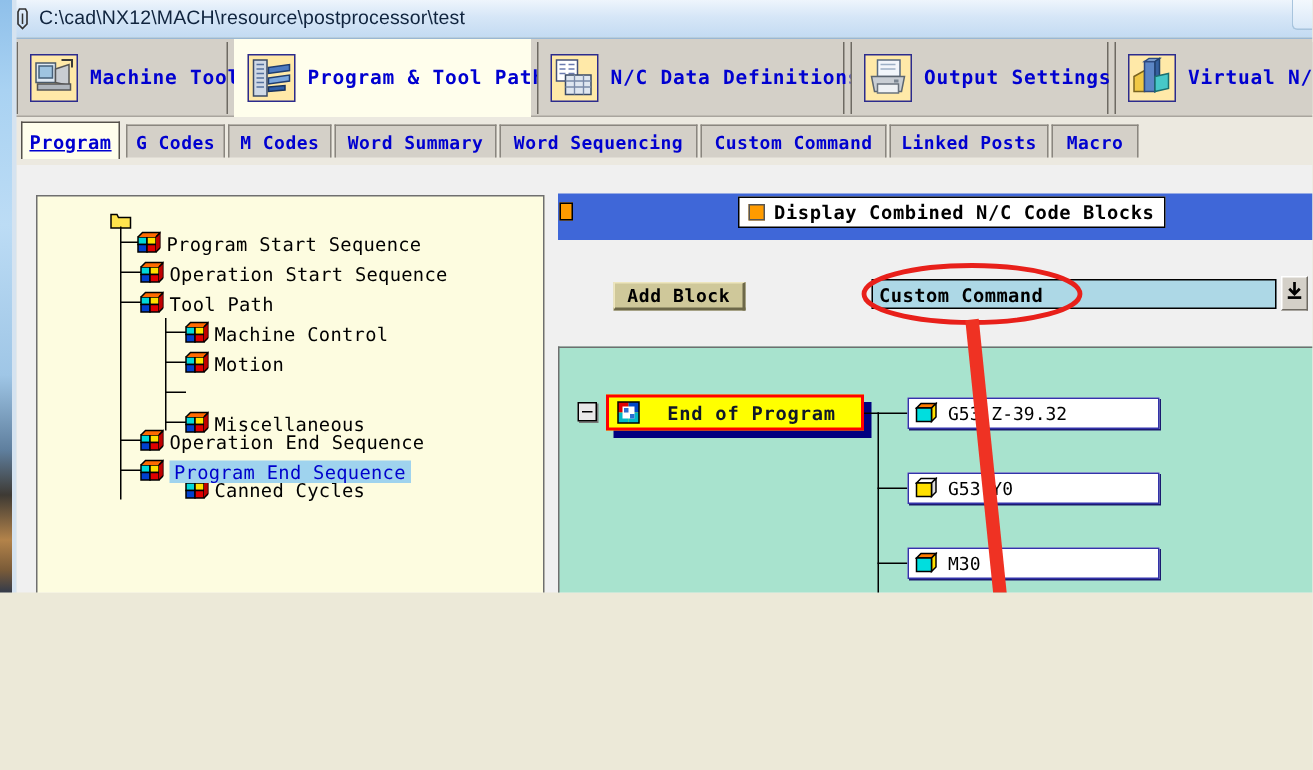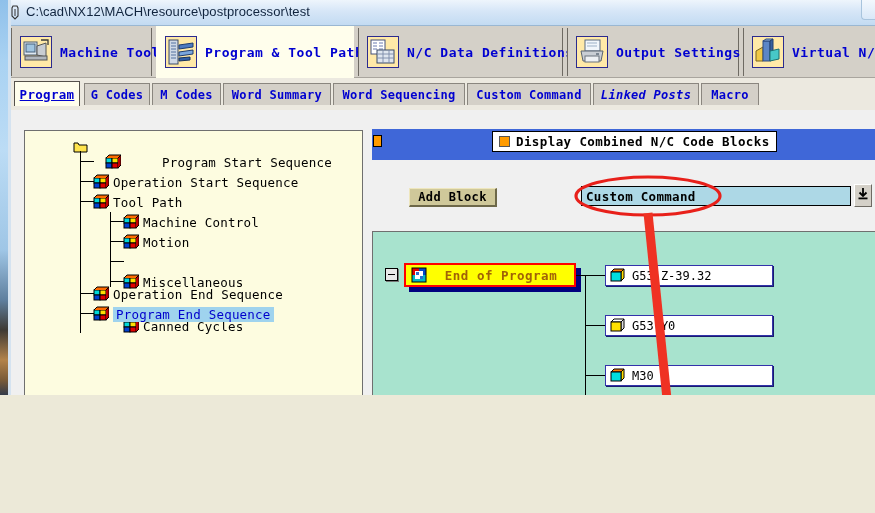--- a/index.html
+++ b/index.html
@@ -231,21 +231,21 @@
     background: #000080;
   }
   .eop {
     position: absolute; left: 31px; top: 31px; width: 172px; height: 24px;
     background: #ffff00;
     border: 2px solid #ff0000;
     display: flex; align-items: center;
   }
   .eop-label {
     flex: 1; text-align: center; font-size: 12.5px; font-weight: bold;
-    color: #a16207; letter-spacing: .5px;
+    color: #0f172a; letter-spacing: .5px;
   }
   .eop-icon { width: 17px; height: 17px; margin-left: 5px; flex: 0 0 17px; }
 
   .blk {
     position: absolute; left: 232px; width: 168px; height: 21px;
     background: #fff;
     border: 1px solid #3333aa;
     box-shadow: 1px 1px 0 #1a1a6e;
     display: flex; align-items: center;
     z-index: 3;
@@ -354,21 +354,21 @@
     </div>
   </div>
 
   <div class="subtabs">
     <div class="subtab active" style="left:14px;width:66px;">Program</div>
     <div class="subtab" style="left:84px;width:66px;">G Codes</div>
     <div class="subtab" style="left:152px;width:69px;">M Codes</div>
     <div class="subtab" style="left:223px;width:108px;">Word Summary</div>
     <div class="subtab" style="left:333px;width:132px;">Word Sequencing</div>
     <div class="subtab" style="left:467px;width:124px;">Custom Command</div>
-    <div class="subtab" style="left:593px;width:106px;font-style:italic;">Linked Posts</div>
+    <div class="subtab" style="left:593px;width:106px;">Linked Posts</div>
     <div class="subtab" style="left:701px;width:58px;">Macro</div>
   </div>
   <div class="subtabs-baseline"></div>
 
   <div class="body-bg"></div>
 
   <div class="tree-panel">
     <div class="tree-root-icon">
       <svg width="15" height="13" viewBox="0 0 15 13">
         <path d="M1 2 L5 2 L6 4 L14 4 L14 11 L1 11 Z" fill="#ffe44d" stroke="#000" stroke-width="1"></path>
@@ -383,21 +383,21 @@
     <div class="hline" style="left:55px;top:50px;width:14px;"></div>
     <div class="hline" style="left:55px;top:70px;width:14px;"></div>
     <div class="hline" style="left:55px;top:162px;width:14px;"></div>
     <div class="hline" style="left:55px;top:182px;width:14px;"></div>
 
     <div class="hline" style="left:85px;top:90px;width:14px;"></div>
     <div class="hline" style="left:85px;top:110px;width:14px;"></div>
     <div class="hline" style="left:85px;top:130px;width:14px;"></div>
     <div class="hline" style="left:85px;top:150px;width:14px;"></div>
 
-    <div class="tree-node" style="left:80px;top:22px;gap:37px;">
+    <div class="tree-node" style="left:66px;top:22px;">
       <span class="node-icon">
         <svg width="16" height="16" viewBox="0 0 16 16">
             <rect x="1" y="4" width="6" height="5" fill="#00d8d8" stroke="#000"></rect>
             <rect x="7" y="4" width="6" height="5" fill="#ffe000" stroke="#000"></rect>
             <rect x="1" y="9" width="6" height="5" fill="#0040d0" stroke="#000"></rect>
             <rect x="7" y="9" width="6" height="5" fill="#e00000" stroke="#000"></rect>
             <path d="M1 4 L4 1 L16 1 L13 4" fill="#ff6a00" stroke="#000"></path>
             <path d="M13 4 L16 1 L16 11 L13 14" fill="#c00000" stroke="#000"></path>
           </svg>
       </span>

